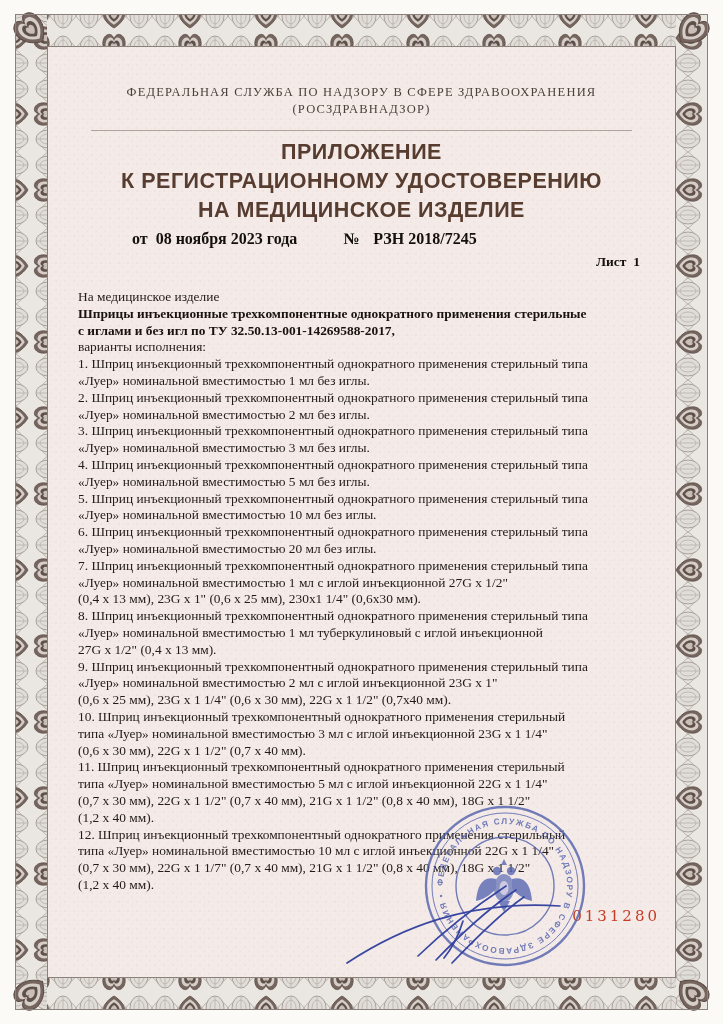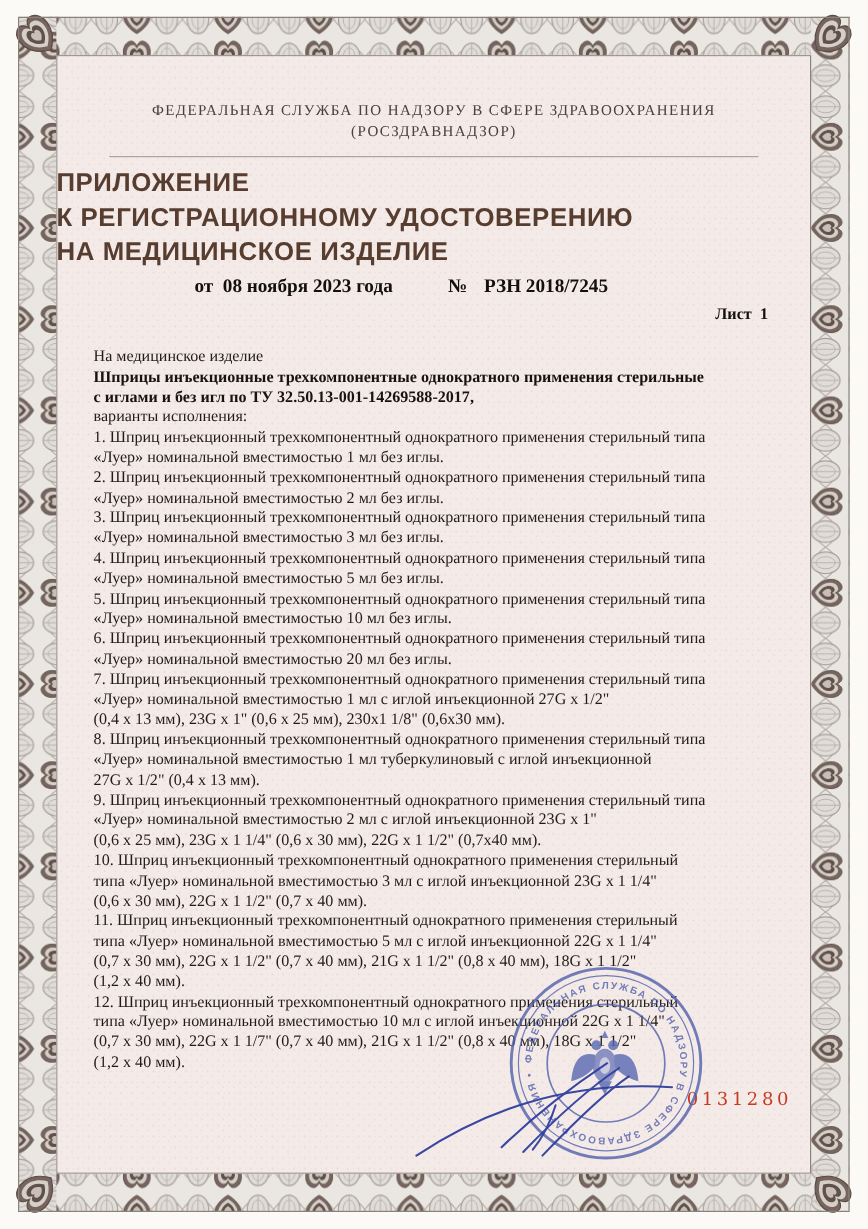--- a/index.html
+++ b/index.html
@@ -18,31 +18,31 @@
   }
   .org{
     margin-top:38px;text-align:center;
     font-size:12.5px;letter-spacing:1.2px;line-height:17px;color:#4b403b;
   }
   .rule{
     height:0;border-top:1px solid #9b8b83;opacity:.75;
     margin:12px 44px 0 44px;
   }
   .title{
-    margin:7px 0 0 0;text-align:left;
+    margin:7px 0 0 0;text-align:center;
     font-family:"Liberation Sans","DejaVu Sans",sans-serif;
     font-weight:700;font-size:21.5px;line-height:29px;
     letter-spacing:.5px;color:#573c30;
   }
   .title span{display:block;}
   .meta-row{
     display:flex;align-items:baseline;margin-top:5px;
     font-weight:700;font-size:16px;color:#14100d;
   }
-  .meta-row .date{margin-left:115px;white-space:pre;}
+  .meta-row .date{margin-left:85px;white-space:pre;}
   .meta-row .numgrp{margin-left:46px;white-space:pre;}
   .meta-row .numlbl{margin-right:14px;}
   .sheet{
     text-align:right;padding-right:36px;margin-top:6px;
     font-weight:700;font-size:13.5px;color:#14100d;white-space:pre;
   }
   .doc-body{
     margin:19px 16px 0 31px;width:582px;
     font-size:13.4px;line-height:16.8px;
   }
@@ -164,21 +164,21 @@
       <p>3. Шприц инъекционный трехкомпонентный однократного применения стерильный типа
 «Луер» номинальной вместимостью 3 мл без иглы.</p>
       <p>4. Шприц инъекционный трехкомпонентный однократного применения стерильный типа
 «Луер» номинальной вместимостью 5 мл без иглы.</p>
       <p>5. Шприц инъекционный трехкомпонентный однократного применения стерильный типа
 «Луер» номинальной вместимостью 10 мл без иглы.</p>
       <p>6. Шприц инъекционный трехкомпонентный однократного применения стерильный типа
 «Луер» номинальной вместимостью 20 мл без иглы.</p>
       <p>7. Шприц инъекционный трехкомпонентный однократного применения стерильный типа
 «Луер» номинальной вместимостью 1 мл с иглой инъекционной 27G x 1/2"
-(0,4 x 13 мм), 23G x 1" (0,6 x 25 мм), 230x1 1/8" (0,6x30 мм).</p>
+(0,4 x 13 мм), 23G x 1" (0,6 x 25 мм), 230x1 1/4" (0,6x30 мм).</p>
       <p>8. Шприц инъекционный трехкомпонентный однократного применения стерильный типа
 «Луер» номинальной вместимостью 1 мл туберкулиновый с иглой инъекционной
 27G x 1/2" (0,4 x 13 мм).</p>
       <p>9. Шприц инъекционный трехкомпонентный однократного применения стерильный типа
 «Луер» номинальной вместимостью 2 мл с иглой инъекционной 23G x 1"
 (0,6 x 25 мм), 23G x 1 1/4" (0,6 x 30 мм), 22G x 1 1/2" (0,7x40 мм).</p>
       <p>10. Шприц инъекционный трехкомпонентный однократного применения стерильный
 типа «Луер» номинальной вместимостью 3 мл с иглой инъекционной 23G x 1 1/4"
 (0,6 x 30 мм), 22G x 1 1/2" (0,7 x 40 мм).</p>
       <p>11. Шприц инъекционный трехкомпонентный однократного применения стерильный

